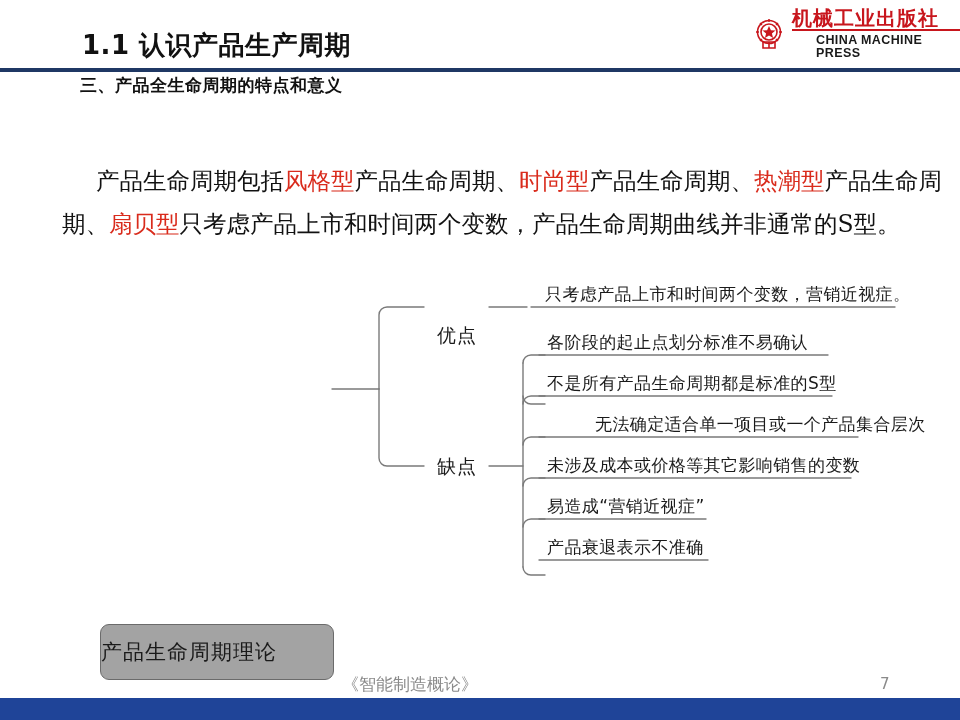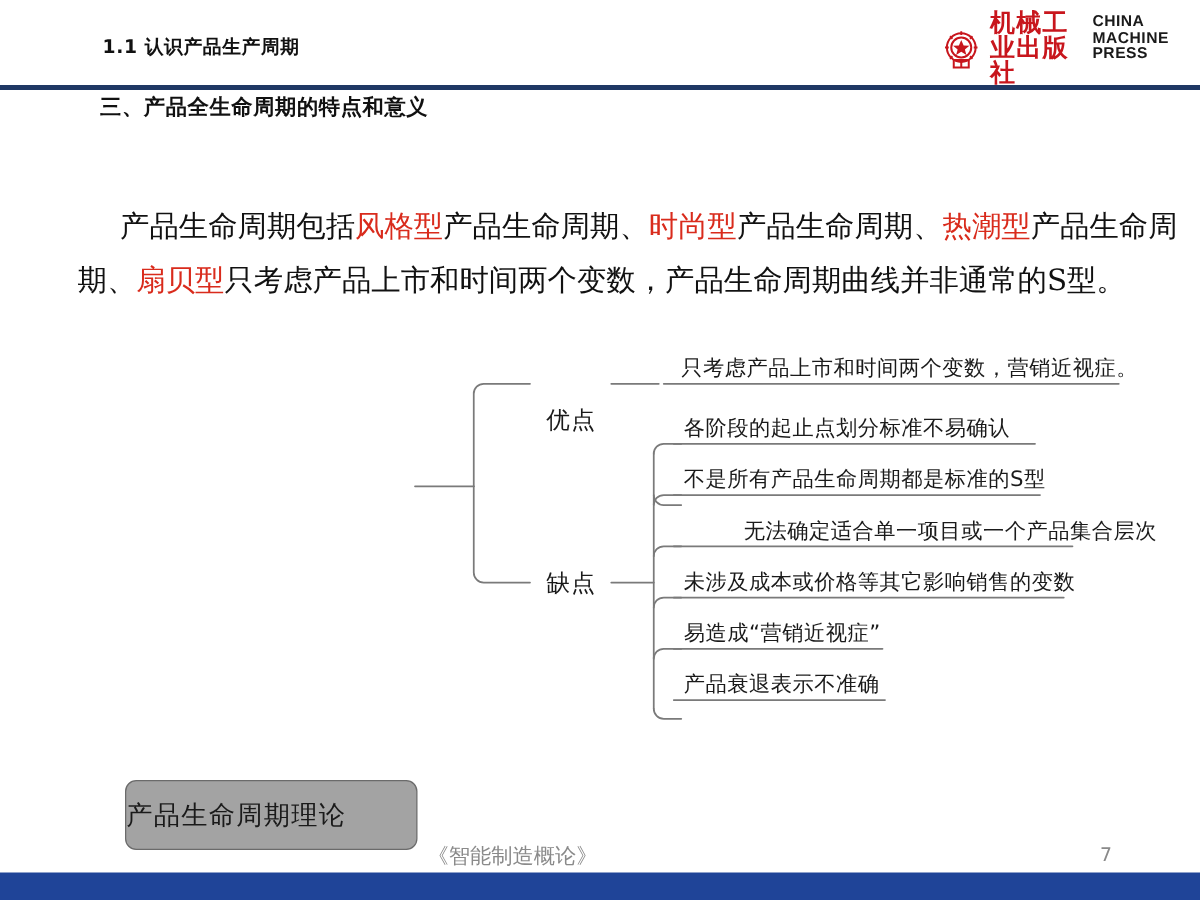--- a/index.html
+++ b/index.html
@@ -14,36 +14,36 @@
 
   
   .logo{
     position:absolute;left:752px;top:8px;
     display:flex;align-items:center;gap:6px;
   }
   .logo-mark{
     width:34px;height:34px;position:relative;flex:none;
   }
   .logo-mark svg{display:block;}
-  .logo-text{display:flex;flex-direction:row;line-height:1;}
+  .logo-text{display:flex;flex-direction:column;line-height:1;}
   .logo-cn{
     font-size:20px;font-weight:bold;color:#C8161D;
     letter-spacing:1px;
     border-bottom:2px solid #C8161D;
     padding-bottom:1px;
     font-family:"DejaVu Sans",sans-serif;
   }
   .logo-en{
     font-size:12.5px;font-weight:bold;color:#1a1a1a;
-    letter-spacing:0.4px;margin-top:3px;
+    letter-spacing:0.4px;margin-top:3px;margin-left:24px;
   }
 
   .title-1{
     position:absolute;left:82px;top:28px;
-    font-size:15px;font-weight:bold;color:#111;
+    font-size:26px;font-weight:bold;color:#111;
     font-family:"DejaVu Sans",sans-serif;
     letter-spacing:0.5px;white-space:nowrap;
   }
   .header-rule{
     position:absolute;left:0;top:68px;width:960px;height:4px;
     background:#1F3864;
   }
   .title-2{
     position:absolute;left:80px;top:74px;
     font-size:17px;font-weight:bold;color:#111;

